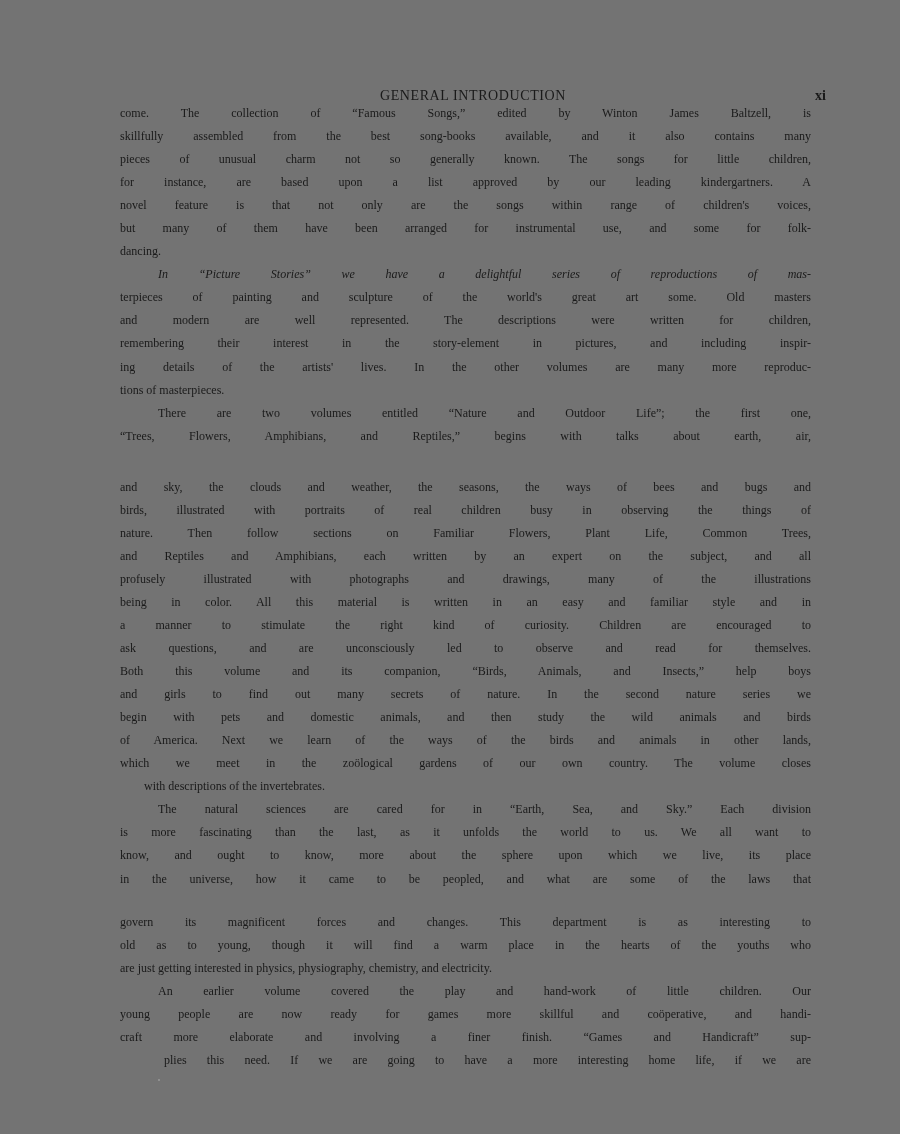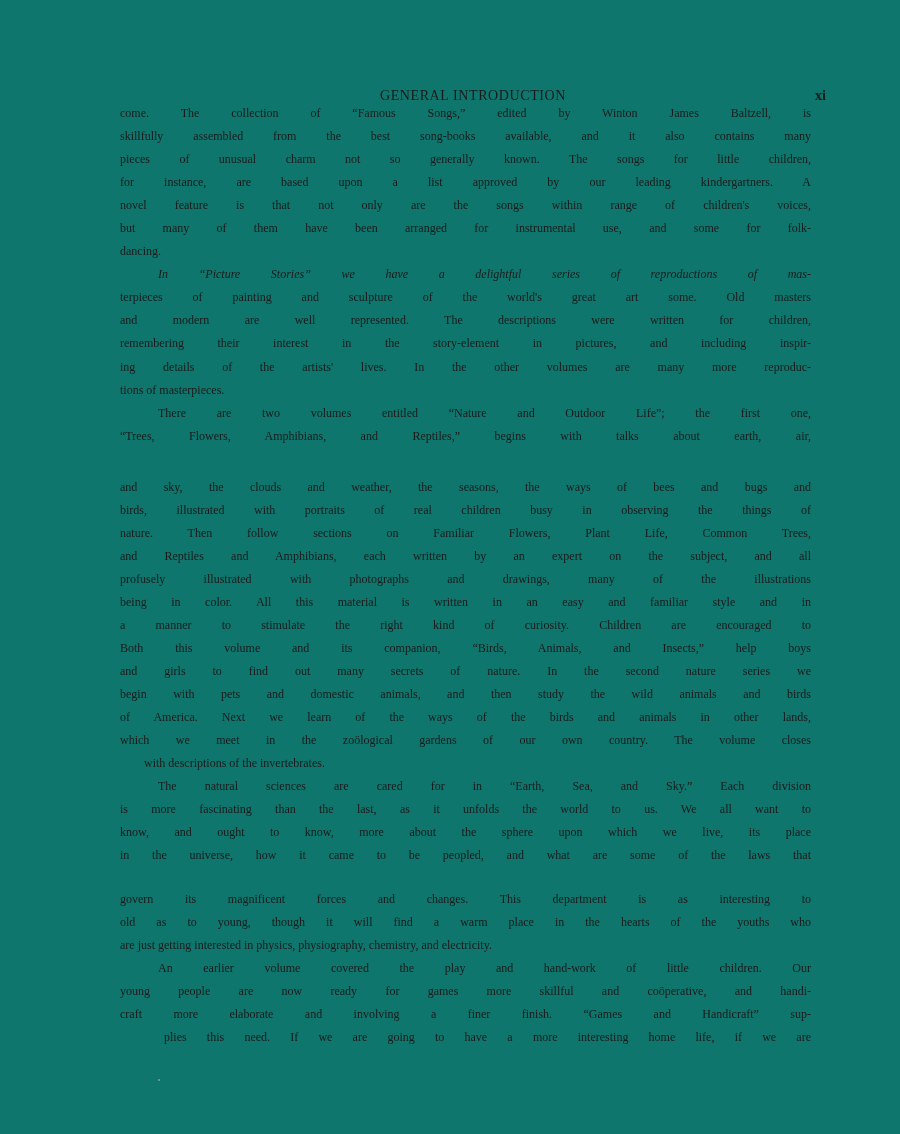--- a/index.html
+++ b/index.html
@@ -1,19 +1,19 @@
 <!DOCTYPE html>
 <html><head>
 <meta charset="utf-8">
 <style>
   html, body { margin: 0; padding: 0; background: #ffffff; }
   body { width: 900px; height: 1134px; position: relative; overflow: hidden; }
   .page {
     position: absolute; left: 0; top: 0; width: 900px; height: 1134px;
-    background: #0f766e; color: #1a1a1a;
+    background: #737373; color: #1a1a1a;
     font-family: "Liberation Serif", "DejaVu Serif", serif;
   }
   .running-head {
     position: absolute; top: 88px; left: 120px; width: 706px; height: 20px;
     font-size: 14px; letter-spacing: 0.6px;
   }
   .running-title { position: absolute; left: 0; right: 0; text-align: center; top: 0; }
   .folio { position: absolute; right: 0; top: 0; font-weight: bold; letter-spacing: 0; }
   .body-text {
     position: absolute; top: 102px; left: 120px; width: 691px;
@@ -48,20 +48,21 @@
       <span class="line last" style="white-space: nowrap;">tions of masterpieces.</span>
       <span class="line indent" style="white-space: nowrap;">There are two volumes entitled “Nature and Outdoor Life”; the first one,</span>
       <span class="line" style="white-space: nowrap;">“Trees, Flowers, Amphibians, and Reptiles,” begins with talks about earth, air,</span>
       <span class="line" style="white-space: nowrap; margin-top: 28px;">and sky, the clouds and weather, the seasons, the ways of bees and bugs and</span>
       <span class="line" style="white-space: nowrap;">birds, illustrated with portraits of real children busy in observing the things of</span>
       <span class="line" style="white-space: nowrap;">nature.  Then follow sections on Familiar Flowers, Plant Life, Common Trees,</span>
       <span class="line" style="white-space: nowrap;">and Reptiles and Amphibians, each written by an expert on the subject, and all</span>
       <span class="line" style="white-space: nowrap;">profusely illustrated with photographs and drawings, many of the illustrations</span>
       <span class="line" style="white-space: nowrap;">being in color.  All this material is written in an easy and familiar style and in</span>
       <span class="line" style="white-space: nowrap;">a manner to stimulate the right kind of curiosity.  Children are encouraged to</span>
+      <span class="line" style="white-space: nowrap;">ask questions, and are unconsciously led to observe and read for themselves.</span>
       <span class="line" style="white-space: nowrap;">Both this volume and its companion, “Birds, Animals, and Insects,” help boys</span>
       <span class="line" style="white-space: nowrap;">and girls to find out many secrets of nature.  In the second nature series we</span>
       <span class="line" style="white-space: nowrap; font-family: Liberation Serif, serif;">begin with pets and domestic animals, and then study the wild animals and birds</span>
       <span class="line" style="white-space: nowrap;">of America.  Next we learn of the ways of the birds and animals in other lands,</span>
       <span class="line" style="white-space: nowrap;">which we meet in the zoölogical gardens of our own country.  The volume closes</span>
       <span class="line last" style="white-space: nowrap; margin-left: 24px;">with descriptions of the invertebrates.</span>
       <span class="line indent" style="white-space: nowrap;">The natural sciences are cared for in “Earth, Sea, and Sky.”  Each division</span>
       <span class="line" style="white-space: nowrap;">is more fascinating than the last, as it unfolds the world to us.  We all want to</span>
       <span class="line" style="white-space: nowrap;">know, and ought to know, more about the sphere upon which we live, its place</span>
       <span class="line" style="white-space: nowrap;">in the universe, how it came to be peopled, and what are some of the laws that</span>

